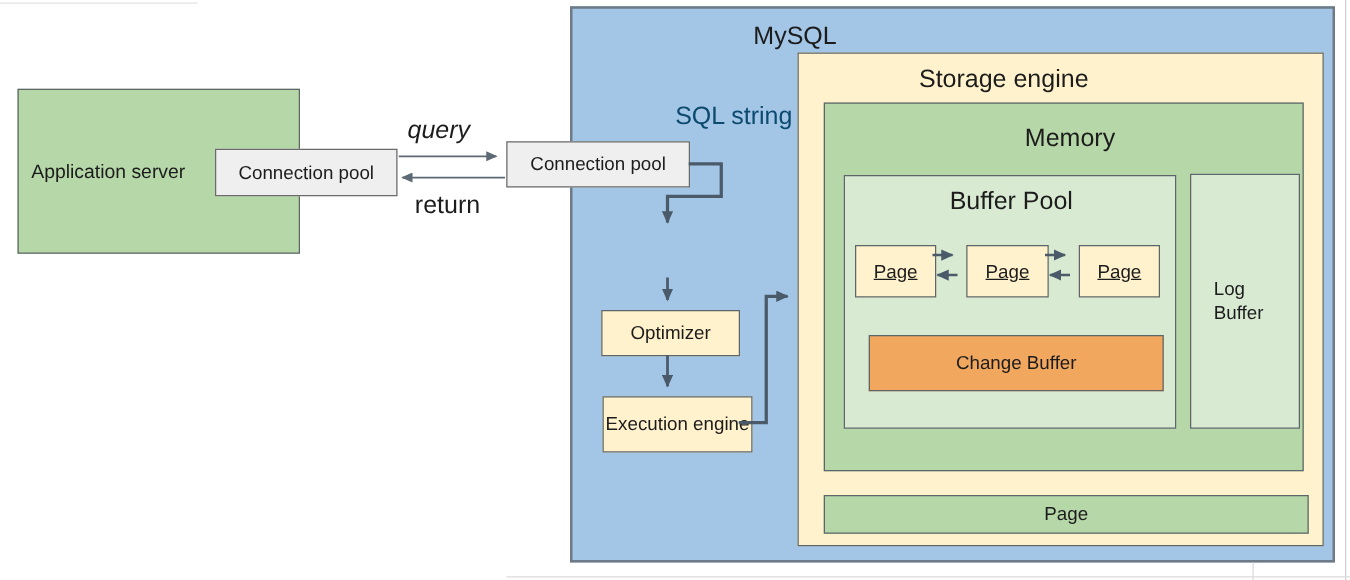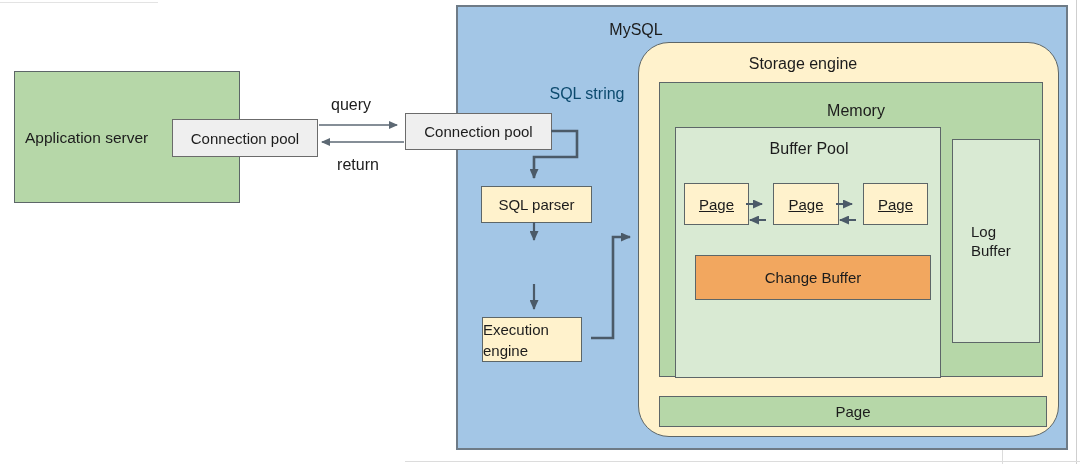--- a/index.html
+++ b/index.html
@@ -4,51 +4,51 @@
 <style>
   html,body{margin:0;padding:0;background:#ffffff;}
   #canvas{
     position:relative;width:1080px;height:464px;background:#ffffff;overflow:hidden;
     font-family:"Liberation Sans","DejaVu Sans",sans-serif;color:var(--text,#1c1c1c);
   }
   .box{position:absolute;box-sizing:border-box;}
   .bordered{border:1.5px solid var(--box-border,#5d6668);}
   .flexc{display:flex;align-items:center;justify-content:center;text-align:left;}
   .lbl{font-size:15px;line-height:19px;white-space:nowrap;}
-  .ctr{position:absolute;transform:translate(-50%,-50%);font-size:16px;white-space:nowrap;}
+  .ctr{position:absolute;transform:translate(-50%,-50%);font-size:20px;white-space:nowrap;}
 
   #app-server{left:14px;top:71px;width:226px;height:132px;background:var(--green-box,#b6d7a8);
     display:flex;align-items:center;padding-left:11px;}
   #app-server .lbl{font-size:15.5px;}
 
   .conn-pool{background:var(--gray-box,#efefef);border:1.5px solid #6b6b6b;}
   #conn-pool-left{left:172px;top:119px;width:146px;height:38px;}
   #conn-pool-right{left:405px;top:113px;width:147px;height:37px;}
 
-  #query-label{left:351px;top:105px;}
+  #query-label{left:351px;top:105px;font-style:italic;}
   #return-label{left:358px;top:165px;}
 
   #mysql-box{left:456px;top:5px;width:612px;height:445px;background:var(--blue-box,#a3c6e6);
     border:2px solid var(--blue-border,#6e7b87);}
   #mysql-title{left:178px;top:23px;}
   #sql-string-label{left:129px;top:87px;color:#0c4a6e;}
 
   .ybox{background:var(--yellow-box,#fff2cc);}
   #sql-parser{left:23px;top:179px;width:111px;height:37px;}
   #optimizer{left:23px;top:241px;width:111px;height:37px;}
-  #execution-engine{left:24px;top:310px;width:100px;height:45px;}
+  #execution-engine{left:24px;top:310px;width:120px;height:45px;}
   #execution-engine .lbl{white-space:normal;line-height:21px;}
 
-  #storage-engine{left:180px;top:35px;width:421px;height:395px;background:var(--yellow-box,#fff2cc);border-radius:31px;}
+  #storage-engine{left:180px;top:35px;width:421px;height:395px;background:var(--yellow-box,#fff2cc);}
   #storage-title{left:164px;top:21px;}
 
   #memory{left:20px;top:39px;width:384px;height:295px;background:var(--green-box,#b6d7a8);padding-left:25px;}
   #memory-title{left:196px;top:28px;}
 
-  #buffer-pool{left:15px;top:44px;width:266px;height:251px;background:var(--lgreen-box,#d9ead3);}
+  #buffer-pool{left:15px;top:57px;width:266px;height:203px;background:var(--lgreen-box,#d9ead3);}
   #buffer-pool-title{left:133px;top:21px;}
 
   .page{top:55px;width:65px;height:42px;text-decoration:underline;}
   #page-1{left:8px;}
   #page-2{left:97px;width:66px;}
   #page-3{left:187px;}
 
   #change-buffer{left:19px;top:127px;width:236px;height:45px;background:var(--orange-box,#f2a75f);}
 
   #log-buffer{left:292px;top:56px;width:88px;height:204px;background:var(--lgreen-box,#d9ead3);}
@@ -71,22 +71,22 @@
 
   <div class="box" id="app-server">
     <span class="lbl">Application server</span>
   </div>
   <div class="box" id="app-server-border" style="left:14px;top:71px;width:226px;height:132px;border:1.5px solid var(--box-border);background:transparent;"></div>
 
   <div class="box" id="mysql-box">
     <span class="ctr" id="mysql-title">MySQL</span>
     <span class="ctr" id="sql-string-label">SQL string</span>
 
-    <div class="box bordered flexc ybox" id="sql-parser">
-      <span class="lbl">SQL parser</span>
+    <div class="box bordered flexc ybox" id="optimizer">
+      <span class="lbl">Optimizer</span>
     </div>
     <div class="box bordered flexc ybox" id="execution-engine">
       <span class="lbl">Execution engine</span>
     </div>
 
     <div class="box bordered" id="storage-engine">
       <span class="ctr" id="storage-title">Storage engine</span>
 
       <div class="box bordered" id="memory">
         <span class="ctr" id="memory-title">Memory</span>

